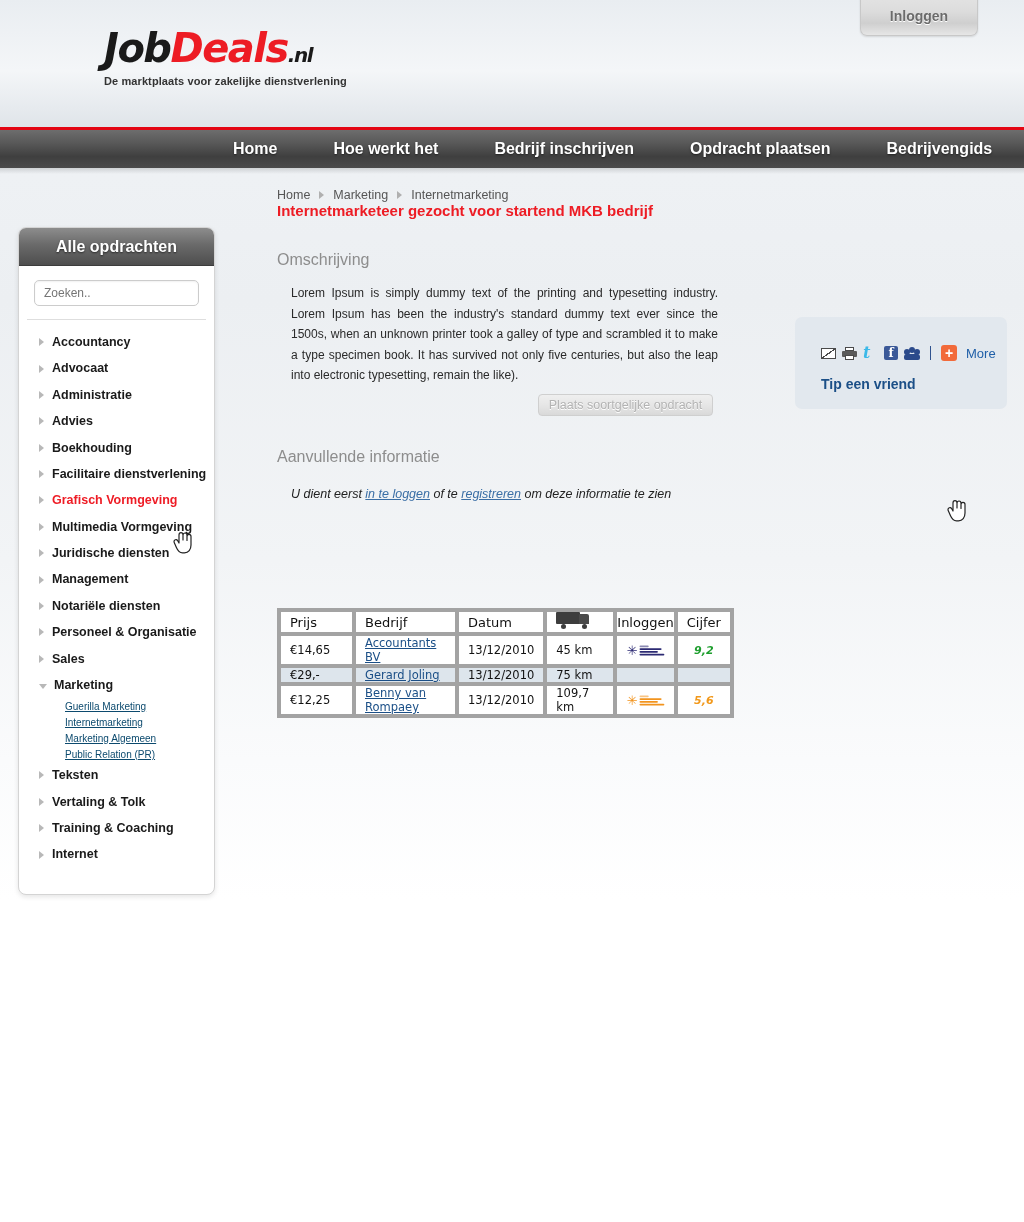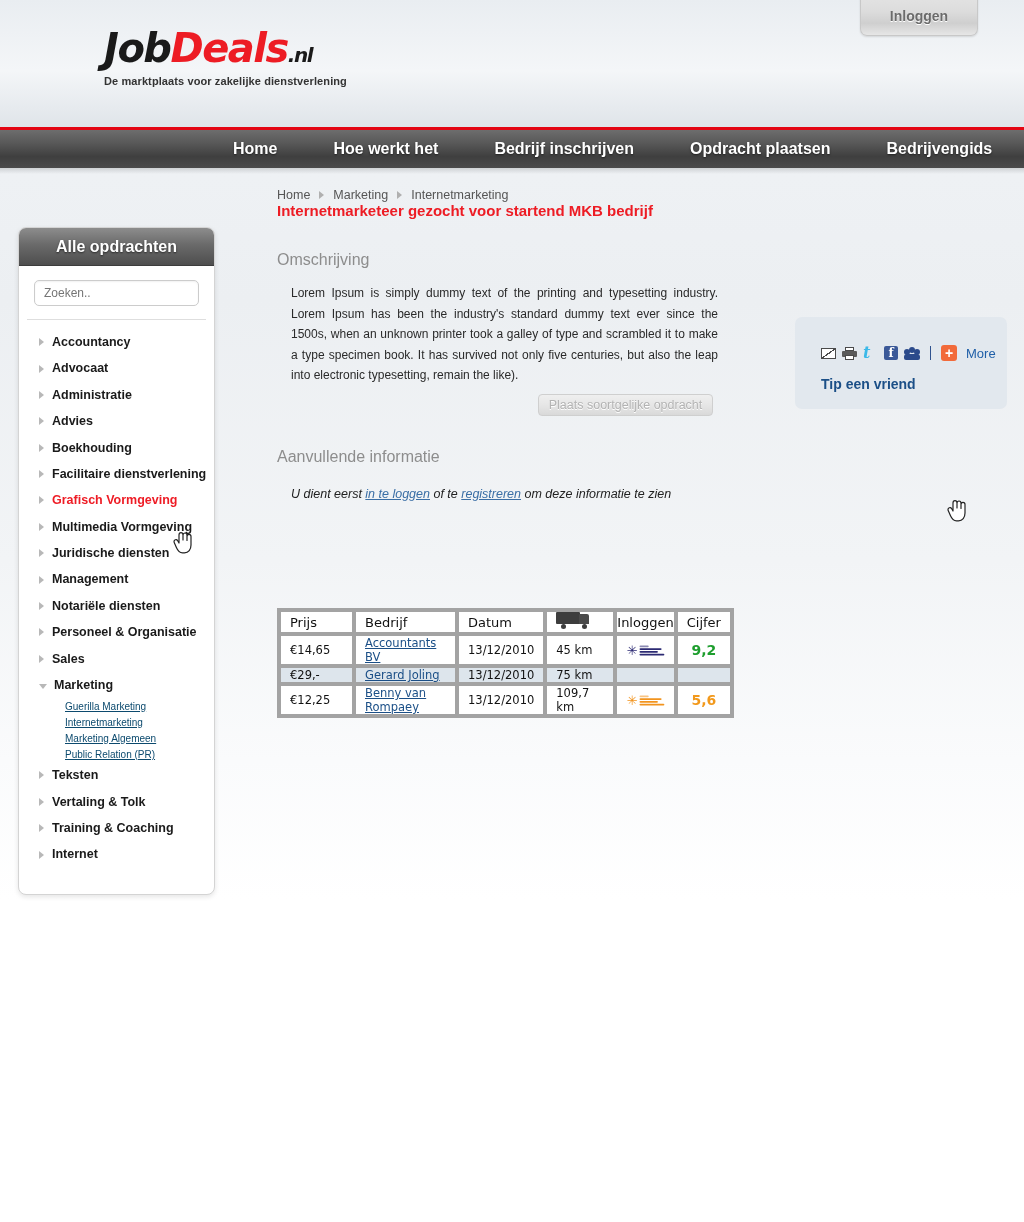--- a/index.html
+++ b/index.html
@@ -206,21 +206,21 @@
   .truck .w1{position:absolute;left:5px;bottom:0;width:5px;height:5px;background:#3d3d3d;border-radius:50%;}
   .truck .w2{position:absolute;right:2px;bottom:0;width:5px;height:5px;background:#3d3d3d;border-radius:50%;}
   .brand-logo { display:inline-flex; align-items:center; gap:2px; transform:scale(0.92); }
   .brand-star { font-size:14px; line-height:1; font-weight:bold; }
   .brand-lines { display:flex; flex-direction:column; gap:1px; }
   .brand-lines span { display:block; height:2px; border-radius:1px; }
   .brand-lines .l0 { width:10px; opacity:0.55; }
   .brand-lines .l1 { width:24px; }
   .brand-lines .l2 { width:20px; }
   .brand-lines .l3 { width:27px; }
-  .grade { font-weight:bold; font-size:14px; }
+  .grade { font-weight:bold; font-style:italic; font-size:11px; }
 
   
   .cursor { position:absolute; z-index:20; width:22px; height:26px; }
   .cursor svg { display:block; }
 </style>
 </head>
 <body>
 
 <div class="page-bg"></div>
 

